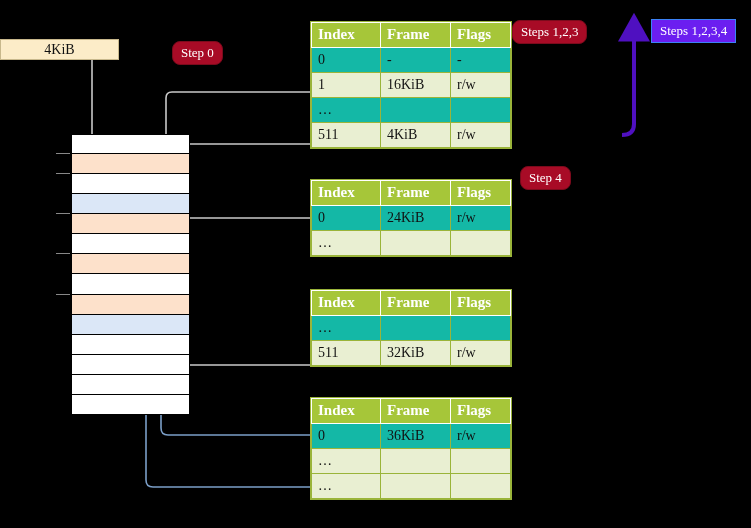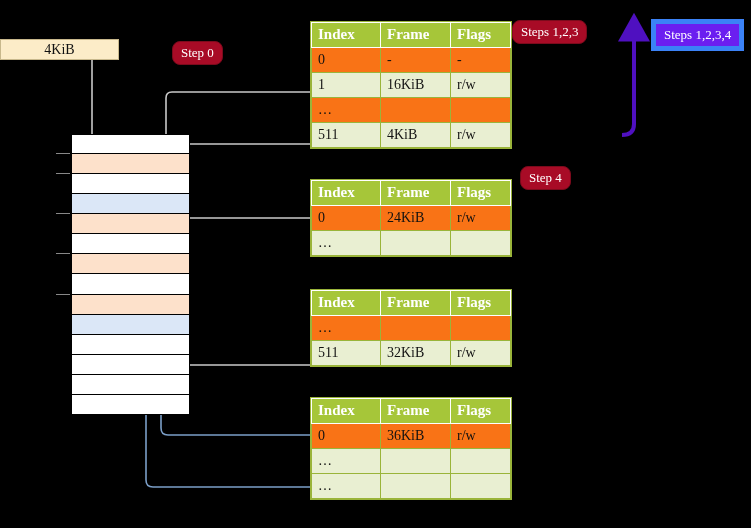--- a/index.html
+++ b/index.html
@@ -24,42 +24,42 @@
 
   
   .badge{
     position:absolute;
     font-size:13px;line-height:1;
     padding:4px 8px 5px 8px;
     color:#fff;white-space:nowrap;
     box-sizing:border-box;
   }
   .badge-red{background:#a80b26;border:1px solid #7c0a1c;border-radius:8px;}
-  .badge-purple{background:#6b1ef0;border:5px solid #3b82f6;}
+  .badge-purple{background:#6b1ef0;border:1px solid #3b82f6;}
   #badge-step0{left:172px;top:41px;}
   #badge-step4{left:520px;top:166px;}
   #badge-steps123{left:512px;top:20px;}
   #badge-steps1234{left:651px;top:19px;}
 
   
   .memcol{position:absolute;left:71px;top:134px;width:119px;height:281px;}
   .memrow{
     position:relative;width:119px;box-sizing:border-box;
     border-left:1px solid #000;border-right:1px solid #000;
     border-bottom:1px solid #000;background:#fff;
   }
   .memrow:first-child{border-top:1px solid #000;}
   .memrow.peach{background:#fde1cb;}
   .memrow.blue{background:#dbe7f7;}
   .tick{position:absolute;left:-16px;top:-1px;width:14px;height:1px;background:#888;}
 
   
   table.ptable{
     position:absolute;border-collapse:collapse;
-    background:#f97316;font-size:14px;
+    background:#14b8a6;font-size:14px;
     box-shadow:0 0 0 1px #9ab43a;
     font-family:Liberation Serif, serif;
   }
   table.ptable th{
     background:#a6c639;color:#fff;font-weight:bold;
     text-align:left;padding:3px 6px 4px 6px;
     border:1px solid #ffffff;font-size:15px;
   }
   table.ptable td{
     padding:3px 6px 4px 6px;border:1px solid #9ab43a;

